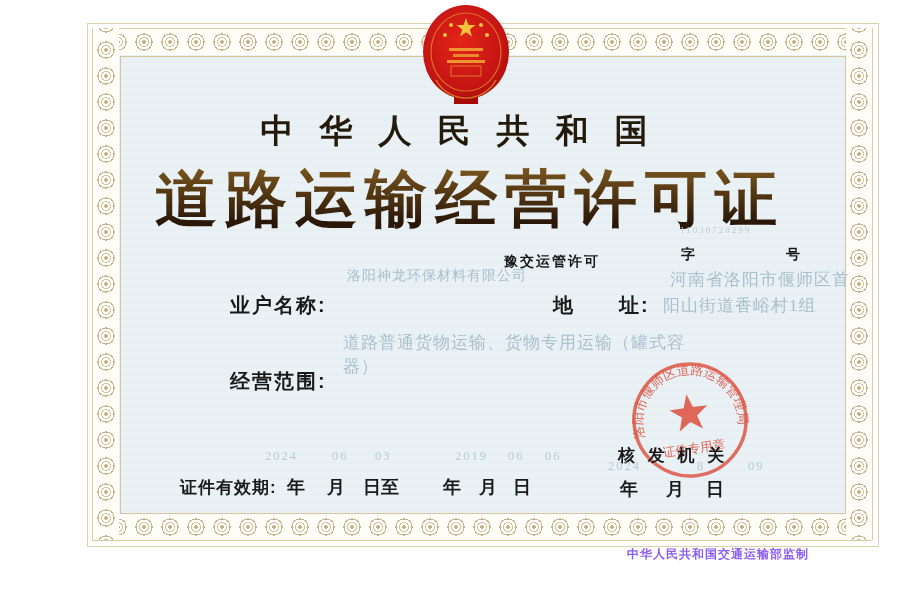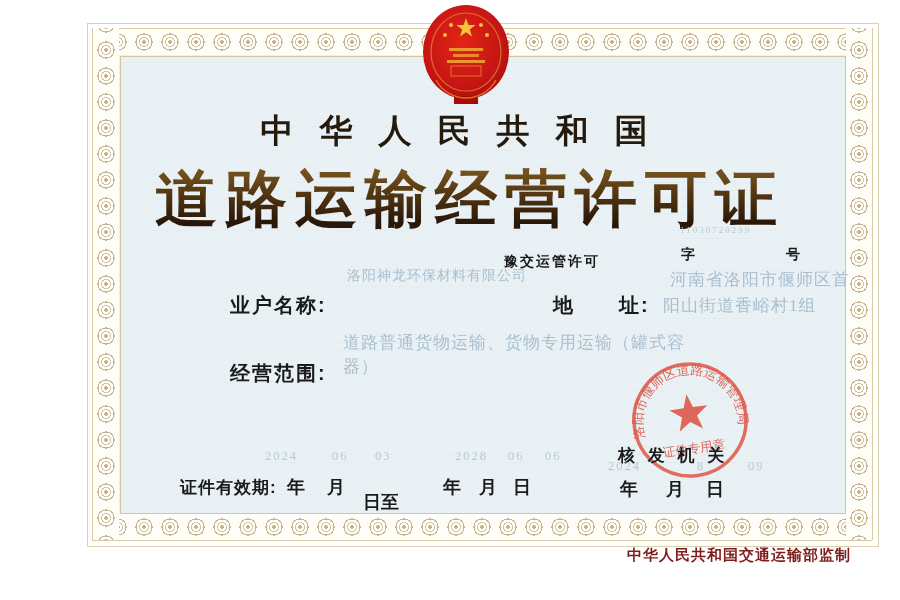--- a/index.html
+++ b/index.html
@@ -30,21 +30,21 @@
   .main-title{top:157px;font-size:62px;font-weight:700;letter-spacing:8px;
     transform:translateX(20px);font-family:"Liberation Serif",serif;
     background:linear-gradient(180deg,#8a6426 0%,#5a3c14 38%,#2a1708 78%);
     -webkit-background-clip:text;background-clip:text;color:transparent;}
 
   
   .lbl{font-family:"Liberation Sans",sans-serif;color:#1a1a1a;font-weight:600;}
   .small-lbl{font-size:14px;font-weight:700;letter-spacing:2px;}
   .field-lbl{font-size:20px;letter-spacing:2px;}
   .ymd{font-size:18px;font-weight:700;}
-  .maker{font-size:15px;font-weight:700;color:#7f1d1d;letter-spacing:1px;}
+  .maker{font-size:12px;font-weight:700;color:#8b5cf6;letter-spacing:1px;}
 
   
   .ghost{font-family:Liberation Serif, serif;color:#a9bfce;filter:blur(.4px);}
   .ghost-big{font-size:14px;letter-spacing:1px;}
   .ghost-med{font-size:17px;letter-spacing:1px;}
   .ghost-date{font-size:12.5px;color:#b6cad5;letter-spacing:2px;}
   .ghost-serial{font-size:9px;color:#bcc8d0;letter-spacing:2px;filter:blur(.3px);}
 
   
   .seal-wrap{left:622px;top:352px;width:136px;height:136px;transform:rotate(-8deg);opacity:.92;}
@@ -96,21 +96,21 @@
   <span class="abs ghost ghost-serial" style="left:680px;top:225px;">11030720299</span>
 
   <span class="abs ghost ghost-big" style="left:347px;top:267px;">洛阳神龙环保材料有限公司</span>
   <span class="abs lbl field-lbl" style="left:553px;top:292px;">地　　址:</span>
 
   <span class="abs lbl field-lbl" style="left:230px;top:292px;">业户名称:</span>
   <span class="abs ghost ghost-med" style="left:670px;top:268px;">河南省洛阳市偃师区首</span>
   <span class="abs ghost ghost-med" style="left:663px;top:294px;">阳山街道香峪村1组</span>
 
   <span class="abs ghost ghost-med" style="left:343px;top:331px;">道路普通货物运输、货物专用运输（罐式容</span>
-  <span class="abs lbl field-lbl" style="left:230px;top:360px;">经营范围:</span>
+  <span class="abs lbl field-lbl" style="left:230px;top:368px;">经营范围:</span>
   <span class="abs ghost ghost-med" style="left:343px;top:355px;">器）</span>
 
   <div class="abs seal-wrap">
     <svg width="136" height="136" viewBox="0 0 136 136">
       <defs>
           <path id="sealArc" d="M 22,84 A 48,48 0 1 1 114,84"></path>
         </defs>
       <circle cx="68" cy="68" r="56" fill="none" stroke="#dc4a38" stroke-width="3.5" opacity=".85"></circle>
       <text font-family="Liberation Serif, serif" font-size="13" fill="#dc4a38" opacity=".9">
         <textPath href="#sealArc" startOffset="50%" text-anchor="middle">洛阳市偃师区道路运输管理局</textPath>
@@ -124,27 +124,27 @@
   <span class="abs ghost ghost-date" style="left:608px;top:459px;">2024</span>
   <span class="abs ghost ghost-date" style="left:697px;top:459px;">8</span>
   <span class="abs ghost ghost-date" style="left:748px;top:459px;">09</span>
   <span class="abs lbl ymd" style="left:620px;top:477px;">年</span>
   <span class="abs lbl ymd" style="left:666px;top:477px;">月</span>
   <span class="abs lbl ymd" style="left:706px;top:477px;">日</span>
 
   <span class="abs ghost ghost-date" style="left:265px;top:449px;">2024</span>
   <span class="abs ghost ghost-date" style="left:332px;top:449px;">06</span>
   <span class="abs ghost ghost-date" style="left:375px;top:449px;">03</span>
-  <span class="abs ghost ghost-date" style="left:455px;top:449px;">2028</span>
+  <span class="abs ghost ghost-date" style="left:455px;top:449px;">2019</span>
   <span class="abs ghost ghost-date" style="left:508px;top:449px;">06</span>
   <span class="abs ghost ghost-date" style="left:545px;top:449px;">06</span>
 
   <span class="abs lbl" style="left:180px;top:476px;font-size:17px;font-weight:700;letter-spacing:1px;">证件有效期:</span>
   <span class="abs lbl ymd" style="left:287px;top:475px;">年</span>
   <span class="abs lbl ymd" style="left:327px;top:475px;">月</span>
-  <span class="abs lbl ymd" style="left:363px;top:490px;text-align:center;">日至</span>
+  <span class="abs lbl ymd" style="left:363px;top:475px;text-align:center;">日至</span>
   <span class="abs lbl ymd" style="left:443px;top:475px;">年</span>
   <span class="abs lbl ymd" style="left:479px;top:475px;">月</span>
   <span class="abs lbl ymd" style="left:513px;top:475px;">日</span>
 
   <span class="abs maker" style="left:627px;top:546px;">中华人民共和国交通运输部监制</span>
 
 </div>
 
 </body></html>

